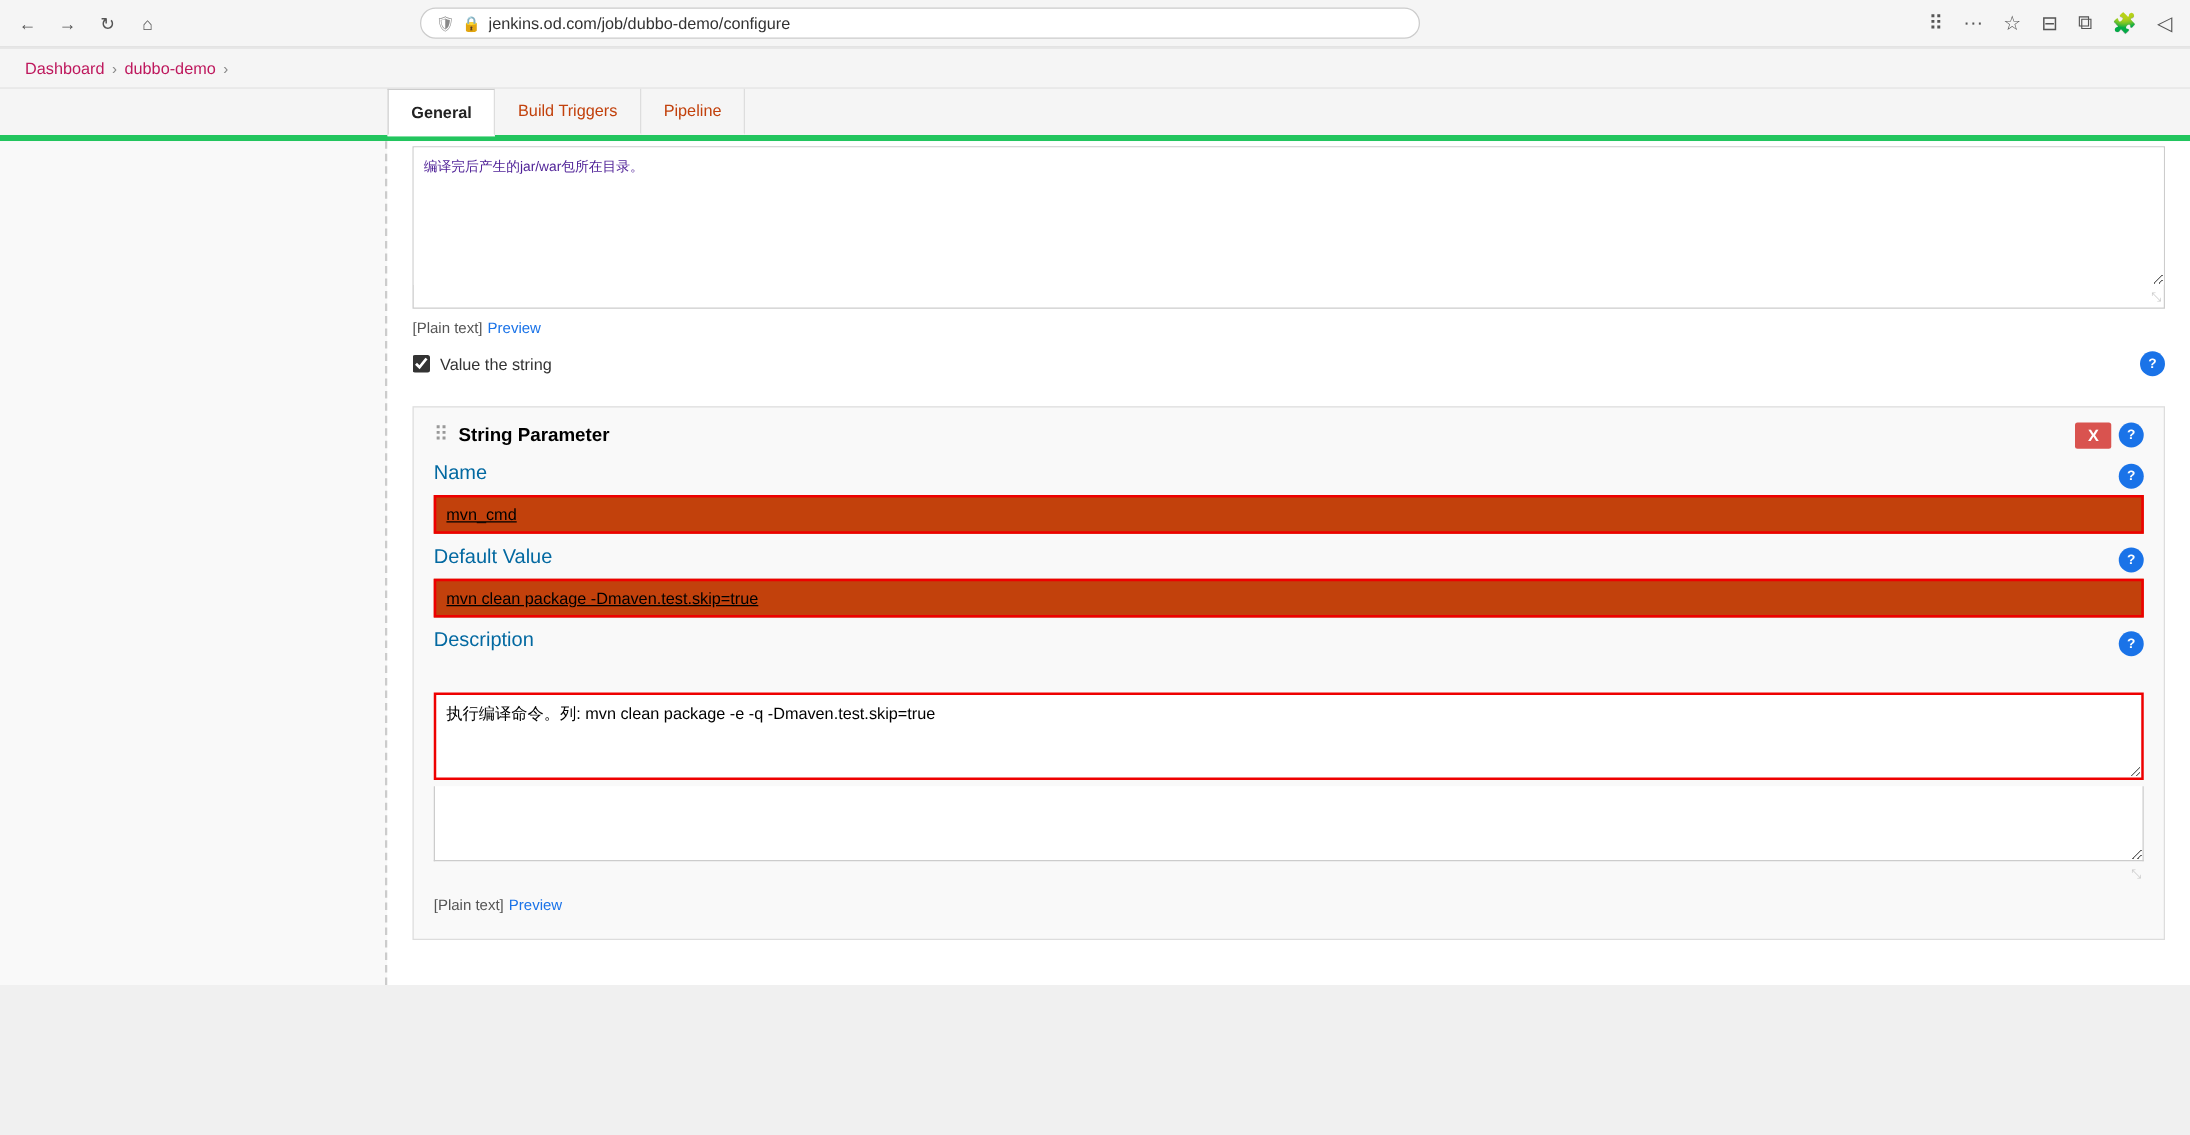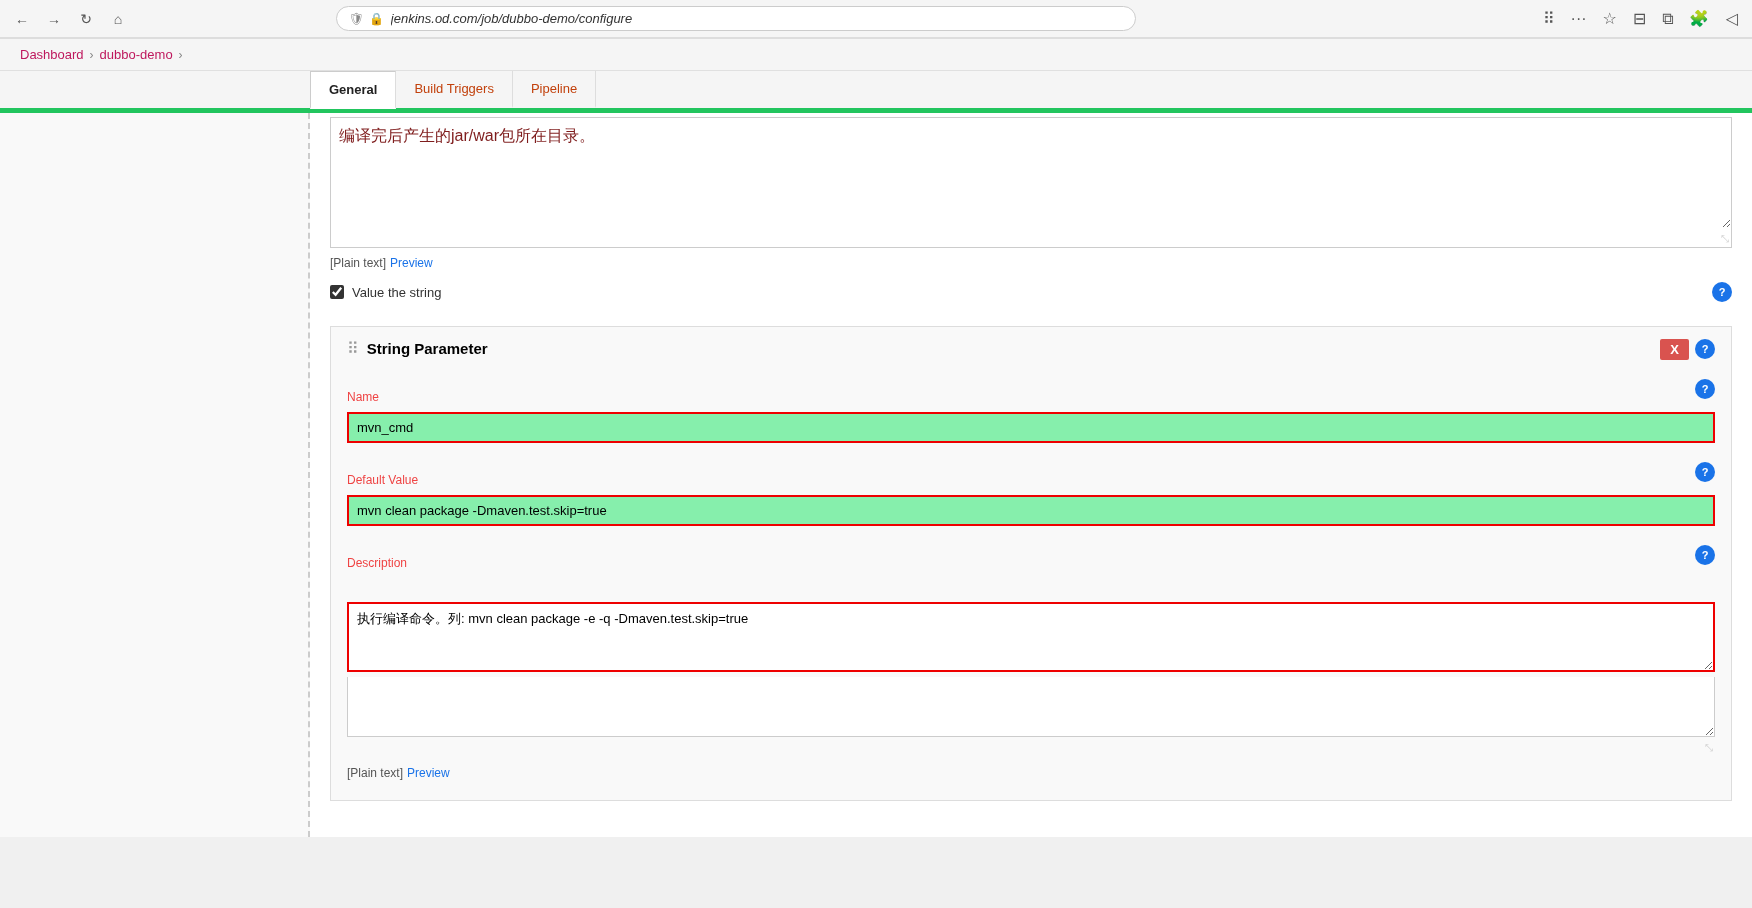--- a/index.html
+++ b/index.html
@@ -32,21 +32,21 @@
       border: 1px solid #ccc;
       border-radius: 20px;
       padding: 4px 12px;
       gap: 6px;
       max-width: 800px;
       margin: 0 auto;
     }
     .address-bar .shield { color: #888; font-size: 12px; }
     .address-bar .lock-icon { color: #e66; font-size: 12px; }
     .address-bar input {
-      border: none; outline: none; flex: 1; font-size: 13px; color: #333; font-style: italic;
+      border: none; outline: none; flex: 1; font-size: 13px; color: #333;
     }
     .toolbar-icons {
       display: flex; align-items: center; gap: 8px; margin-left: auto;
     }
     .toolbar-icons span {
       cursor: pointer; color: #555; font-size: 16px; padding: 2px 4px;
     }
 
     
     .breadcrumb {
@@ -111,24 +111,24 @@
       border: 1px solid #ccc;
       margin-bottom: 8px;
       margin-top: 4px;
     }
     .description-textarea {
       width: 100%;
       min-height: 110px;
       border: none;
       outline: none;
       padding: 8px;
-      font-size: 16px;
+      font-size: 11px;
       resize: vertical;
       font-family: Arial, sans-serif;
-      color: #7f1d1d;
+      color: #4c1d95;
     }
 
     .plain-text-preview {
       display: flex;
       align-items: center;
       gap: 4px;
       margin-bottom: 8px;
       font-size: 12px;
       color: #555;
     }
@@ -198,33 +198,33 @@
       margin-left: auto;
       font-weight: bold;
       border-radius: 2px;
     }
 
     .field-row {
       margin-bottom: 10px;
       position: relative;
     }
     .field-label {
-      font-size: 12px;
-      color: #ef4444;
+      font-size: 16px;
+      color: #0369a1;
       margin-bottom: 4px;
-      margin-top: 20px;
     }
     .field-input {
       width: 100%;
       padding: 6px 8px;
       border: 1px solid #ccc;
       font-size: 13px;
       outline: none;
-      background: #86efac;
+      background: #c2410c;
       font-family: Arial, sans-serif;
+      text-decoration: underline;
     }
     .field-input.highlighted {
       border: 2px solid #e00;
     }
     .field-textarea {
       width: 100%;
       padding: 6px 8px;
       border: 1px solid #ccc;
       font-size: 13px;
       outline: none;

